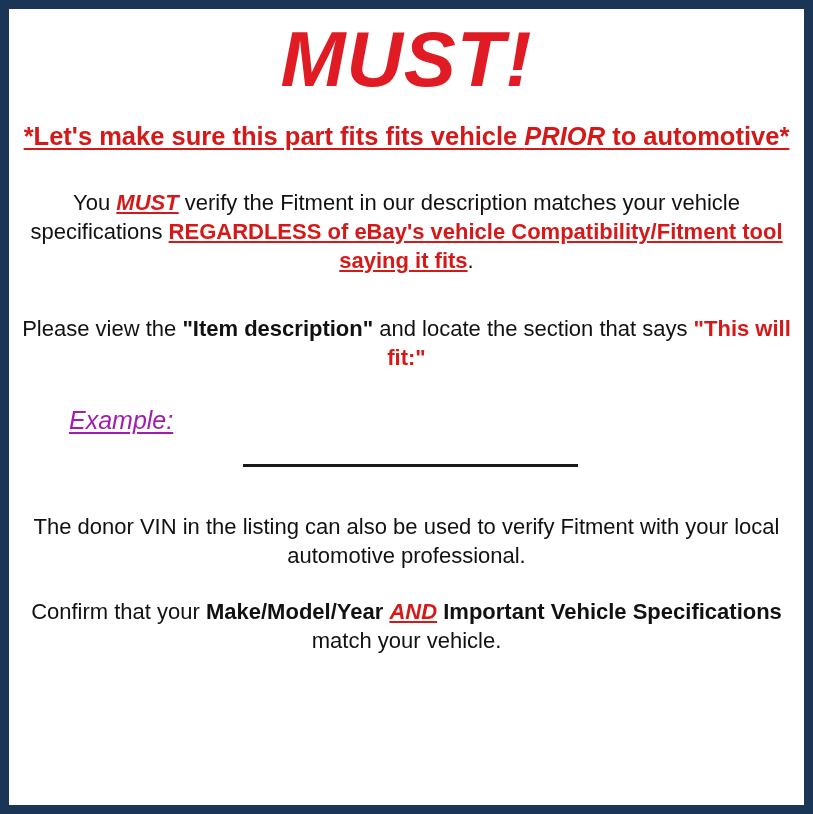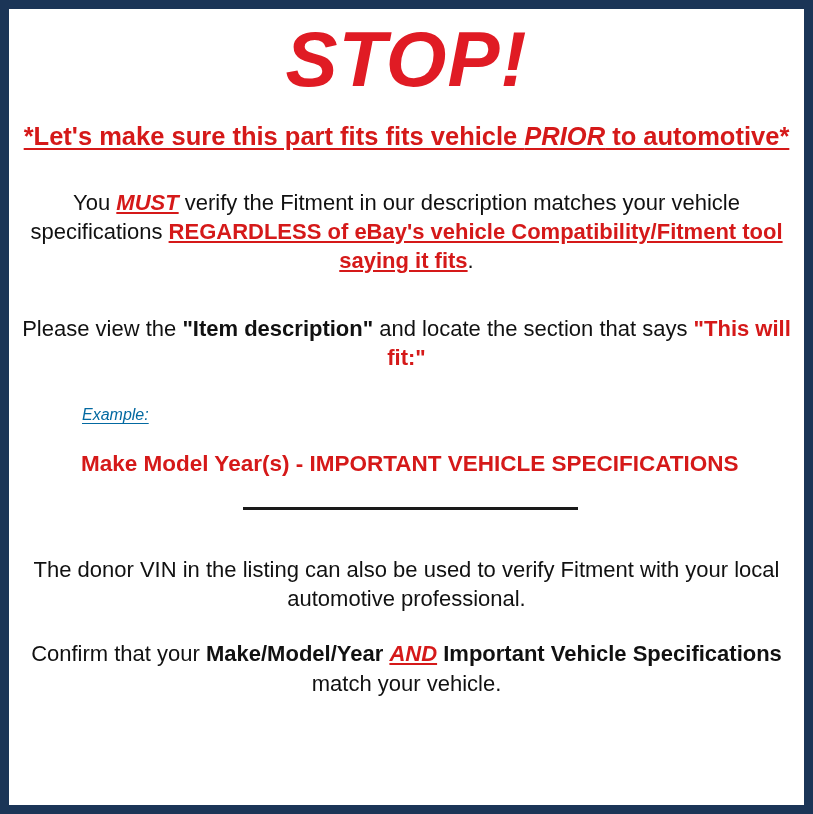--- a/index.html
+++ b/index.html
@@ -80,23 +80,23 @@
     text-underline-offset: 2px;
   }
   .k-bold { font-weight: bold; color: #111111; }
 
   .example-block {
     margin-top: 34px;
     text-align: left;
     padding-left: 48px;
   }
   .example-label {
-    margin: 13px;
-    color: #0369a1;
-    font-size: 16px;
+    margin: 0;
+    color: #a21caf;
+    font-size: 25px;
     font-style: italic;
     text-decoration: underline;
     text-underline-offset: 3px;
     line-height: 1.12;
   }
   .example-fit {
     margin: 2px 0 0 0;
     color: #d51919;
     font-weight: bold;
     font-size: 27px;
@@ -124,37 +124,36 @@
     height: 3px;
     background: #1a1a1a;
   }
 </style>
 </head>
 <body>
 
 <div class="notice-card">
   <div class="notice-inner">
 
-    <h1 class="stop-title">STOP!</h1>
+    <h1 class="stop-title">MUST!</h1>
 
     <p class="subhead">
       <span>*Let's make sure this part fits fits vehicle </span><span class="ital">PRIOR</span><span> to automotive*</span>
     </p>
 
     <p class="para para-must">
       <span>You </span><span class="r-bold-it-u">MUST</span><span> verify the Fitment in our description matches your vehicle specifications </span><span class="r-bold-u">REGARDLESS of eBay's vehicle Compatibility/Fitment tool saying it fits</span><span>.</span>
     </p>
 
     <p class="para para-view">
       <span>Please view the </span><span class="k-bold">"Item description"</span><span> and locate the section that says </span><span class="r-bold">"This will fit:"</span>
     </p>
 
     <div class="example-block">
       <p class="example-label">Example:</p>
-      <p class="example-spec">Make Model Year(s) - IMPORTANT VEHICLE SPECIFICATIONS</p>
     </div>
 
     <div class="divider-wrap">
       <span class="divider-rule"></span>
     </div>
 
     <p class="para para-vin">The donor VIN in the listing can also be used to verify Fitment with your local automotive professional.</p>
 
     <p class="para para-confirm">
       <span>Confirm that your </span><span class="k-bold">Make/Model/Year</span><span>&nbsp;</span><span class="r-bold-it-u">AND</span><span>&nbsp;</span><span class="k-bold">Important Vehicle Specifications</span><span> match your vehicle.</span>

